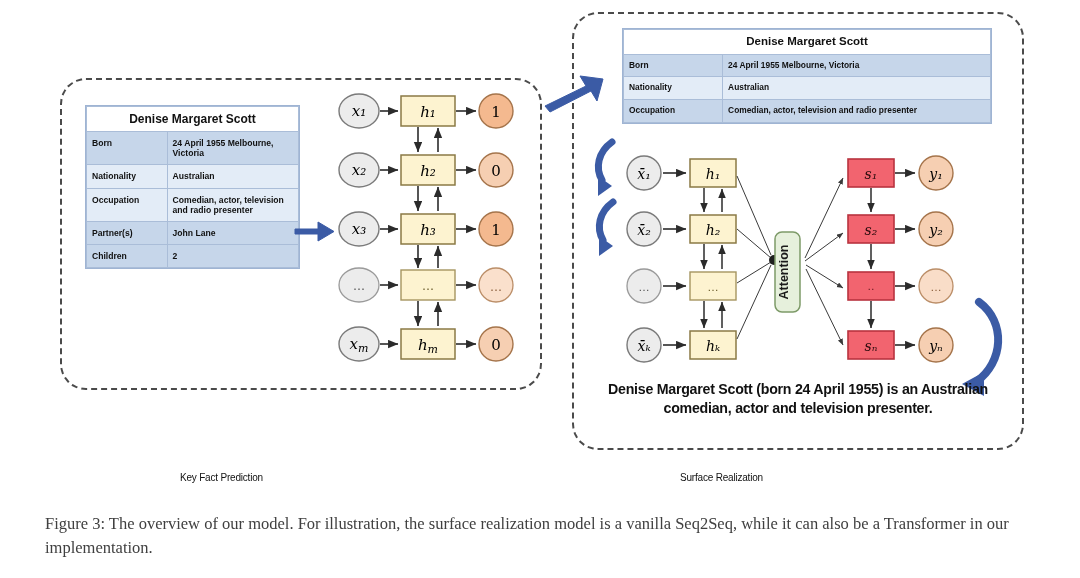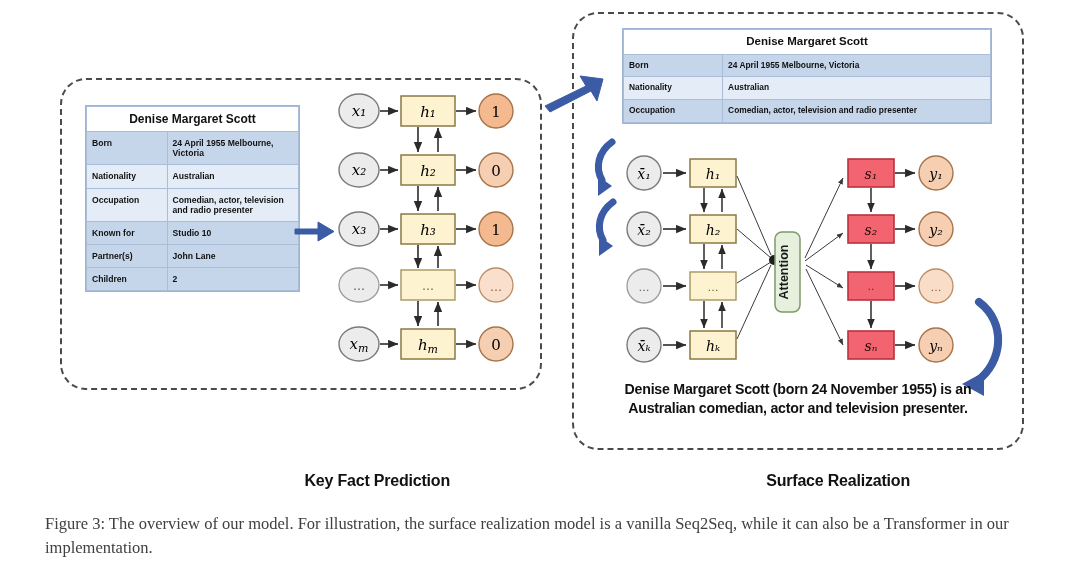--- a/index.html
+++ b/index.html
@@ -25,24 +25,24 @@
   #infobox-left{left:85px;top:105px;width:213px;font-size:8.6px;}
   #infobox-left .ib-title{font-size:12px;}
   #infobox-right{left:622px;top:28px;width:368px;font-size:8.4px;}
   #infobox-right .ib-title{font-size:11.5px;}
   #infobox-right .k{width:27%;}
   #infobox-right .v{width:73%;}
 
   
   #diagram{position:absolute;left:0;top:0;width:1080px;height:578px;pointer-events:none;}
 
-  .sec-label{position:absolute;font-size:16px;font-weight:bold;text-align:right;
+  .sec-label{position:absolute;font-size:10px;font-weight:normal;text-align:left;
              font-family:"Liberation Sans",sans-serif;letter-spacing:-0.2px;}
   #label-kfp{left:180px;top:472px;width:270px;}
-  #label-sr{left:640px;top:472px;width:270px;}
+  #label-sr{left:680px;top:472px;width:270px;}
 
   #output-sentence{position:absolute;left:598px;top:380px;width:400px;
      font-size:14.2px;font-weight:bold;line-height:1.35;text-align:center;
      font-family:"Liberation Sans",sans-serif;letter-spacing:-0.25px;}
 
   #caption{position:absolute;left:45px;top:512px;width:995px;
      font-family:"Liberation Serif", serif;font-size:16.5px;line-height:1.45;
      color:#404040;text-align:left;}
 </style>
 </head>
@@ -62,24 +62,20 @@
       <td class="k">Born</td>
       <td class="v">24 April 1955 Melbourne, Victoria</td>
     </tr>
     <tr class="row-b">
       <td class="k">Nationality</td>
       <td class="v">Australian</td>
     </tr>
     <tr class="row-b">
       <td class="k">Occupation</td>
       <td class="v">Comedian, actor, television and radio presenter</td>
-    </tr>
-    <tr class="row-a">
-      <td class="k">Known for</td>
-      <td class="v">Studio 10</td>
     </tr>
     <tr class="row-a">
       <td class="k">Partner(s)</td>
       <td class="v">John Lane</td>
     </tr>
     <tr class="row-a">
       <td class="k">Children</td>
       <td class="v">2</td>
     </tr>
   </tbody>
@@ -354,18 +350,18 @@
 
     <g stroke="#2b2b2b" stroke-width="1.6" marker-end="url(#ah)" fill="none">
       <line x1="895" y1="173" x2="915" y2="173"></line>
       <line x1="895" y1="229" x2="915" y2="229"></line>
       <line x1="895" y1="286" x2="915" y2="286"></line>
       <line x1="895" y1="345" x2="915" y2="345"></line>
     </g>
   </g>
 </svg>
 
-<div id="output-sentence">Denise Margaret Scott (born 24 November 1955) is an Australian comedian, actor and television presenter.</div>
+<div id="output-sentence">Denise Margaret Scott (born 24 April 1955) is an Australian comedian, actor and television presenter.</div>
 
 <div id="label-kfp" class="sec-label">Key Fact Prediction</div>
 <div id="label-sr" class="sec-label">Surface Realization</div>
 
 <div id="caption">Figure 3: The overview of our model. For illustration, the surface realization model is a vanilla Seq2Seq, while it can also be a Transformer in our implementation.</div>
 
 </body></html>

